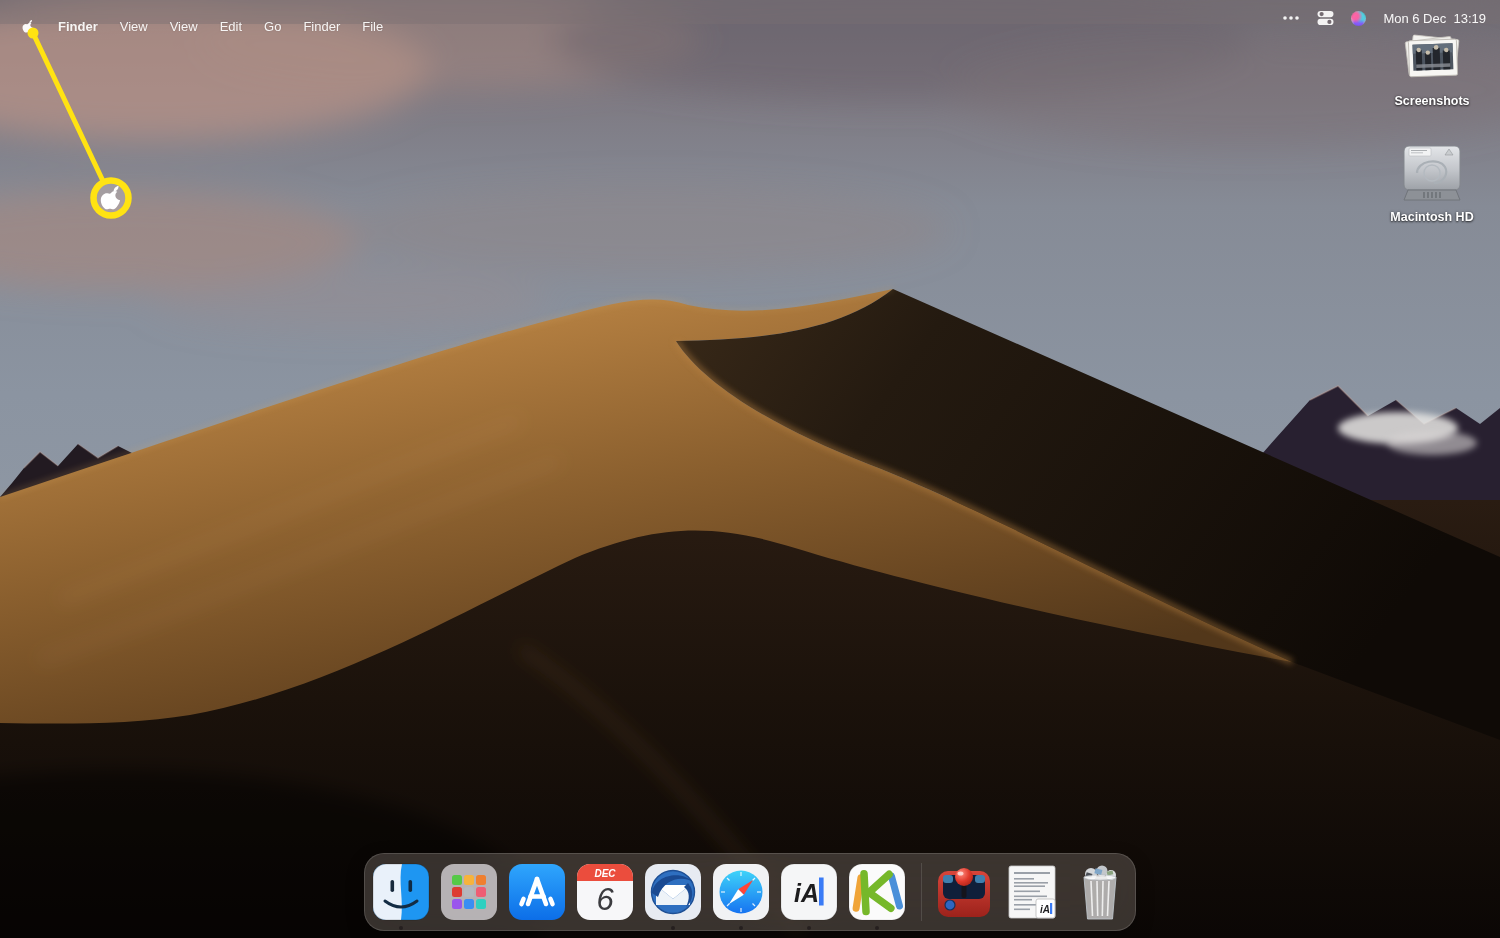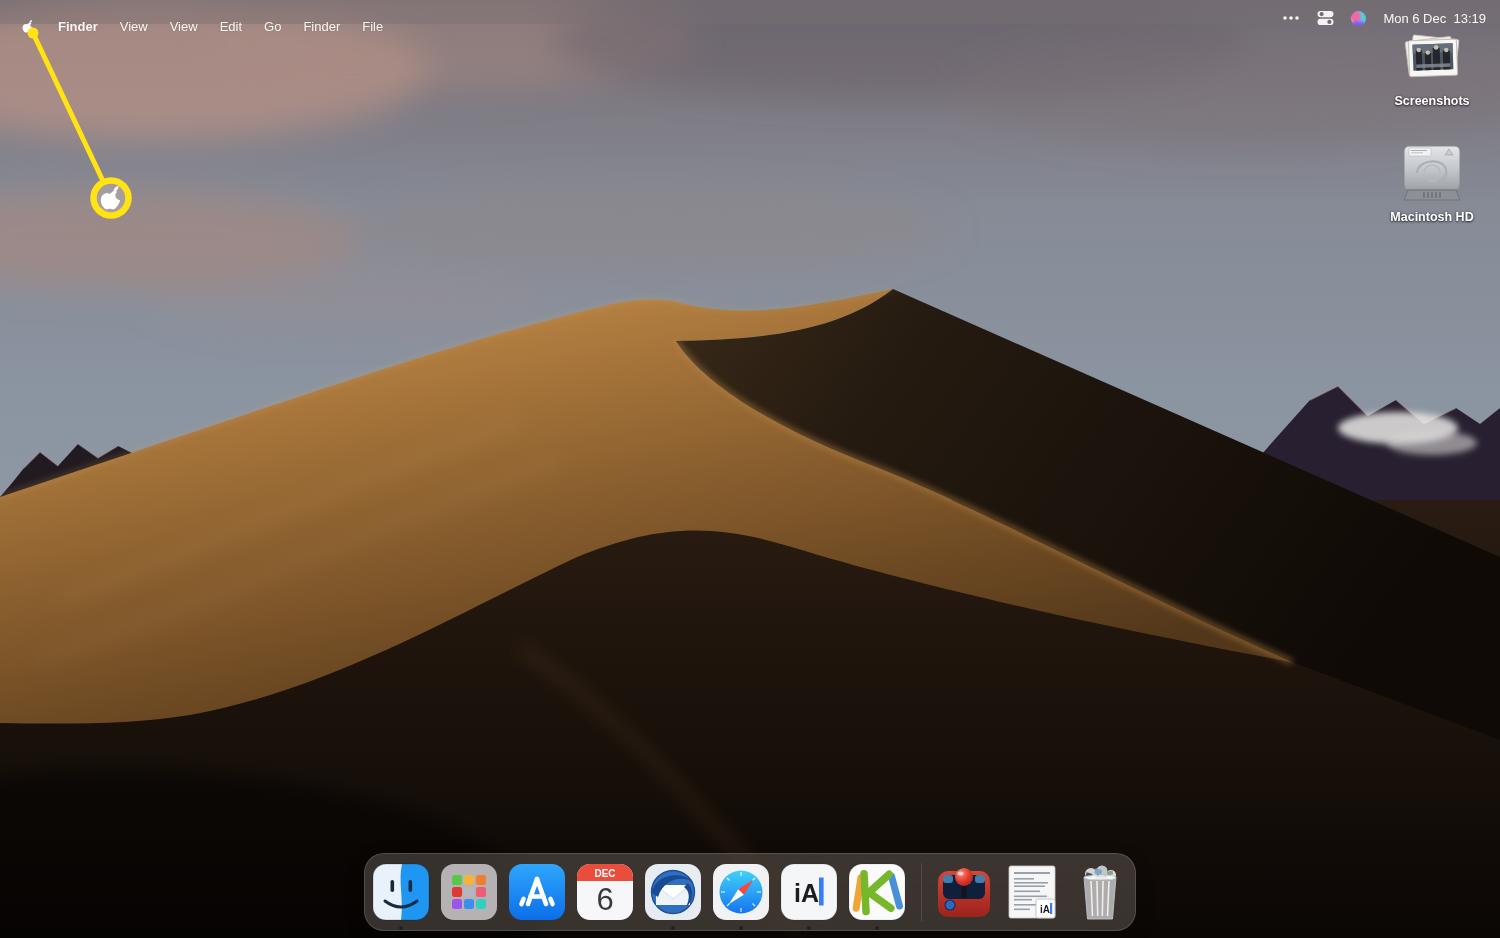--- a/index.html
+++ b/index.html
@@ -48,21 +48,21 @@
   
   .dock {
     position:absolute; left:50%; transform:translateX(-50%); bottom:7px;
     width:772px; height:78px; z-index:30;
     display:flex; align-items:center; justify-content:center;
     border-radius:20px;
     background:rgba(122,111,106,0.42);
     backdrop-filter: blur(24px) saturate(1.15);
     box-shadow: inset 0 0 0 1px rgba(255,255,255,0.14), 0 6px 18px rgba(0,0,0,0.25);
   }
-  .dock-item { position:relative; width:58px; height:58px; margin:0 5px; display:flex; align-items:center; justify-content:flex-start; }
+  .dock-item { position:relative; width:58px; height:58px; margin:0 5px; display:flex; align-items:center; justify-content:flex-start;font-style:italic; }
   .dock-item svg { display:block; }
   .dock-item .dot {
     position:absolute; left:50%; bottom:-9px; transform:translateX(-50%);
     width:4px; height:4px; border-radius:50%; background:rgba(35,30,30,0.9);
   }
   .dock-sep { width:1px; height:58px; margin:0 9px; background:rgba(60,52,50,0.45); box-shadow:1px 0 0 rgba(255,255,255,0.12); }
 </style>
 </head>
 <body>
 

